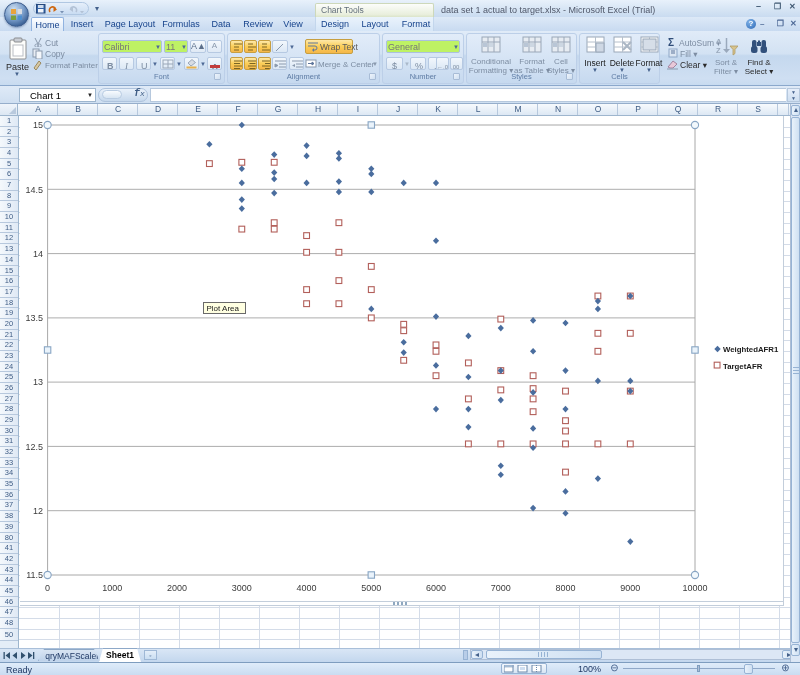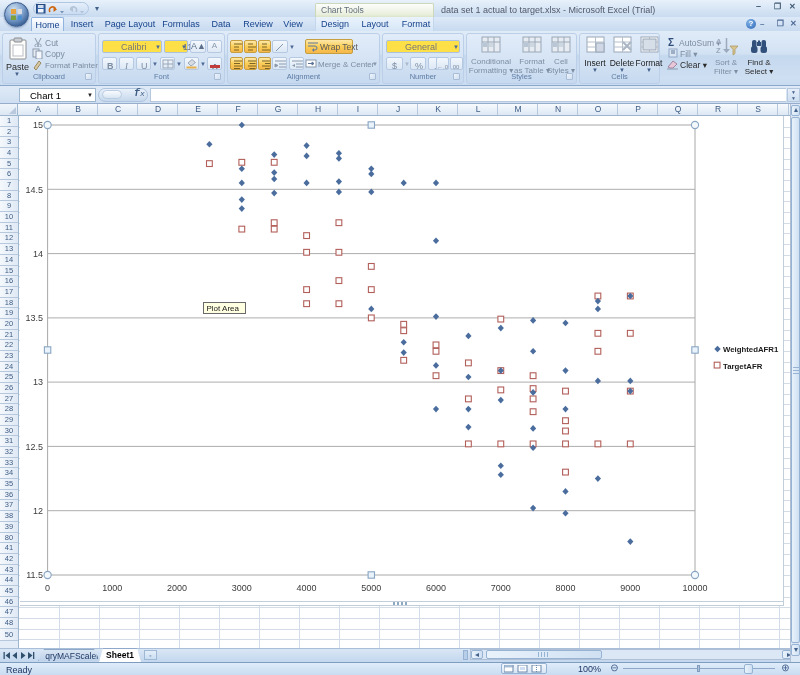--- a/index.html
+++ b/index.html
@@ -9,21 +9,21 @@
 #tabs{left:0;top:17px;width:800px;height:14px;background:linear-gradient(180deg,#dde9f7,#c8daf0)}
 .tab{position:absolute;top:0;height:14px;line-height:14px;font-size:9px;color:#15428b;text-align:center}
 #hometab{background:linear-gradient(180deg,#fdfeff,#e8f0fa 60%,#dce8f6);border:1px solid #91b3e0;border-bottom:none;border-radius:2px 2px 0 0;font-weight:400}
 
 #ribbon{left:0;top:31px;width:800px;height:55px;background:linear-gradient(180deg,#e0ebf8,#d3e2f3 42%,#c4d8ee 46%,#cfdff2 88%,#c8dbf0);border-bottom:1px solid #8ba8cc}
 .grp{position:absolute;top:33px;height:51px;border:1px solid #bccfe8;border-radius:3px;background:linear-gradient(180deg,#e2ecf9,#d4e3f4 55%,#c6d9ef)}
 .glabel{position:absolute;bottom:1px;left:0;right:0;text-align:center;font-size:7.5px;color:#5e7ca4;height:10px;line-height:10px}
 .dlg{position:absolute;right:3px;bottom:3px;width:7px;height:7px;border:1px solid #a8bcd6;border-radius:1px;background:linear-gradient(135deg,#eef4fb,#cfdff1)}
 .btxt{position:absolute;font-size:9px;color:#1a1a1a;white-space:nowrap}
 .gtxt{position:absolute;font-size:9px;color:#7d8da2;white-space:nowrap}
-.combo{position:absolute;height:13px;background:#fde047;border:1px solid #abc1de;border-radius:2px;font-size:9px;color:#777;line-height:12px;padding-left:18px}
+.combo{position:absolute;height:13px;background:#bef264;border:1px solid #abc1de;border-radius:2px;font-size:9px;color:#777;line-height:12px;padding-left:1px}
 .carr{position:absolute;font-size:6px;color:#4d6996}
 .ibtn{position:absolute;width:15px;height:13px;border:1px solid #b6c9e2;border-radius:2px;background:linear-gradient(180deg,#f2f7fc,#dce8f5);line-height:11px;overflow:hidden}
 .amber{background:linear-gradient(180deg,#fde8a9,#fbce58 50%,#f5b74a);border:1px solid #c79f41}
 .ibtn.amber{width:13px}
 
 #fbar{left:0;top:86px;width:800px;height:18px;background:linear-gradient(180deg,#dfeaf7,#cfdff1);border-bottom:1px solid #96aecb}
 
 #chdr{left:0;top:104px;width:790px;height:12px;background:linear-gradient(180deg,#f7fafd,#dde8f4);border-bottom:1px solid #9eb6ce}
 .ch{position:absolute;top:0;height:11px;line-height:11px;text-align:center;font-size:8.5px;color:#3e5c84;border-right:1px solid #b7c8dd}
 .rh{position:absolute;left:0;width:18px;text-align:center;font-size:7.5px;color:#3e5c84;background:linear-gradient(90deg,#f4f8fc,#dfe9f5);border-bottom:1px solid #b7c8dd}
@@ -85,24 +85,20 @@
 <div class="tab" style="left:278px;width:30px;top:17px">View</div>
 <div class="tab" style="left:314px;width:42px;top:17px">Design</div>
 <div class="tab" style="left:356px;width:38px;top:17px">Layout</div>
 <div class="tab" style="left:396px;width:40px;top:17px">Format</div>
 
 <div class="abs" style="left:746px;top:19px;width:10px;height:10px;border-radius:50%;background:radial-gradient(circle at 35% 30%,#7fb2e8,#2e69b5);color:#fff;font-size:8px;text-align:center;line-height:10px;font-weight:bold">?</div>
 <div class="abs" style="left:760px;top:19px;width:40px;height:9px;font-size:8px;color:#4d6996;letter-spacing:5px;font-weight:bold">– ❐</div>
 <div class="abs" style="left:790px;top:19px;font-size:8px;color:#4d6996;font-weight:bold">✕</div>
 
 <div class="abs" id="ribbon"></div>
-<div class="grp" style="left:2px;width:94px">
-      <div class="glabel">Clipboard</div>
-      <div class="dlg"></div>
-    </div>
     <div class="grp" style="left:98px;width:127px">
       <div class="glabel">Font</div>
       <div class="dlg"></div>
     </div>
     <div class="grp" style="left:227px;width:153px">
       <div class="glabel">Alignment</div>
       <div class="dlg"></div>
     </div>
     <div class="grp" style="left:382px;width:82px">
       <div class="glabel">Number</div>

